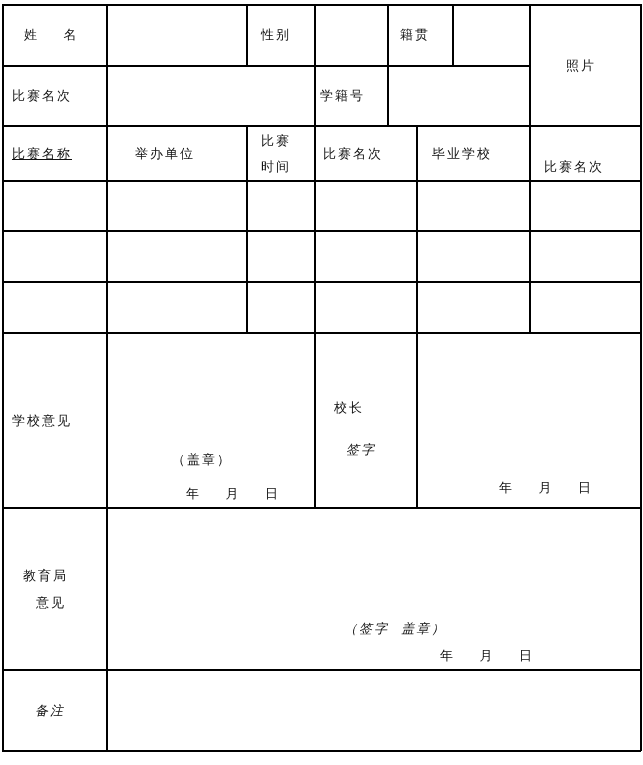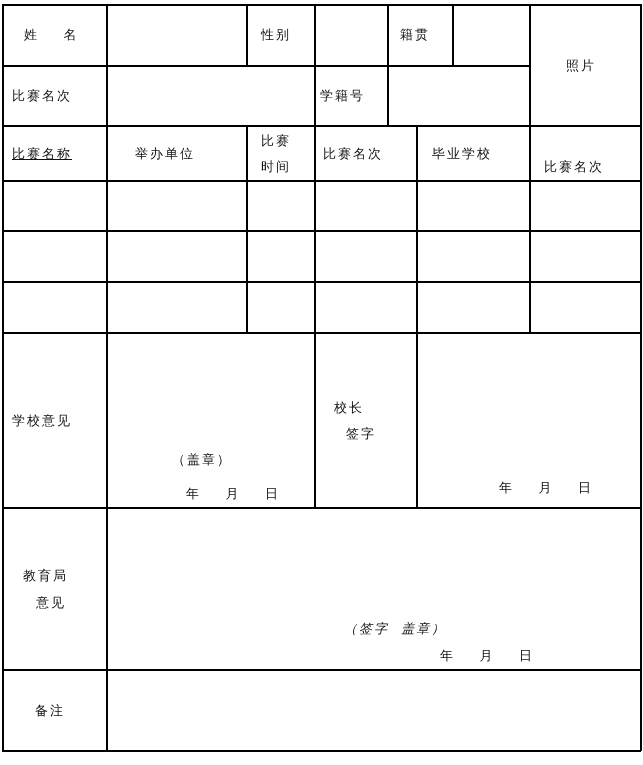--- a/index.html
+++ b/index.html
@@ -62,24 +62,24 @@
 
 <div class="cell" style="left:4px;top:182px;width:636px;height:47px;"></div>
 <div class="cell" style="left:4px;top:232px;width:636px;height:48px;"></div>
 <div class="cell" style="left:4px;top:283px;width:636px;height:48px;"></div>
 
 <div class="t" style="left:12px;top:408px;">学校意见</div>
 <div class="cell" style="left:108px;top:334px;width:205px;height:172px;"></div>
 <div class="t" style="left:172px;top:447px;">（盖章）</div>
 <div class="t" style="left:186px;top:481px;white-space:pre;">年    月    日</div>
 <div class="t" style="left:334px;top:395px;">校长</div>
-<div class="t" style="left:346px;top:421px;">签字</div>
+<div class="t" style="left:346px;top:437px;font-style:italic;">签字</div>
 <div class="cell" style="left:418px;top:334px;width:221px;height:172px;"></div>
 <div class="t" style="left:499px;top:475px;white-space:pre;">年    月    日</div>
 
 <div class="t" style="left:23px;top:563px;">教育局</div>
 <div class="t" style="left:36px;top:590px;">意见</div>
 <div class="cell" style="left:108px;top:509px;width:531px;height:159px;"></div>
 <div class="t" style="left:344px;top:616px;white-space:pre;font-style:italic;">（签字  盖章）</div>
 <div class="t" style="left:440px;top:643px;white-space:pre;">年    月    日</div>
 
-<div class="t" style="left:35px;top:698px;">备注</div>
+<div class="t" style="left:35px;top:698px;font-style:italic;">备注</div>
 <div class="cell" style="left:108px;top:671px;width:531px;height:78px;"></div>
 
 </body></html>

